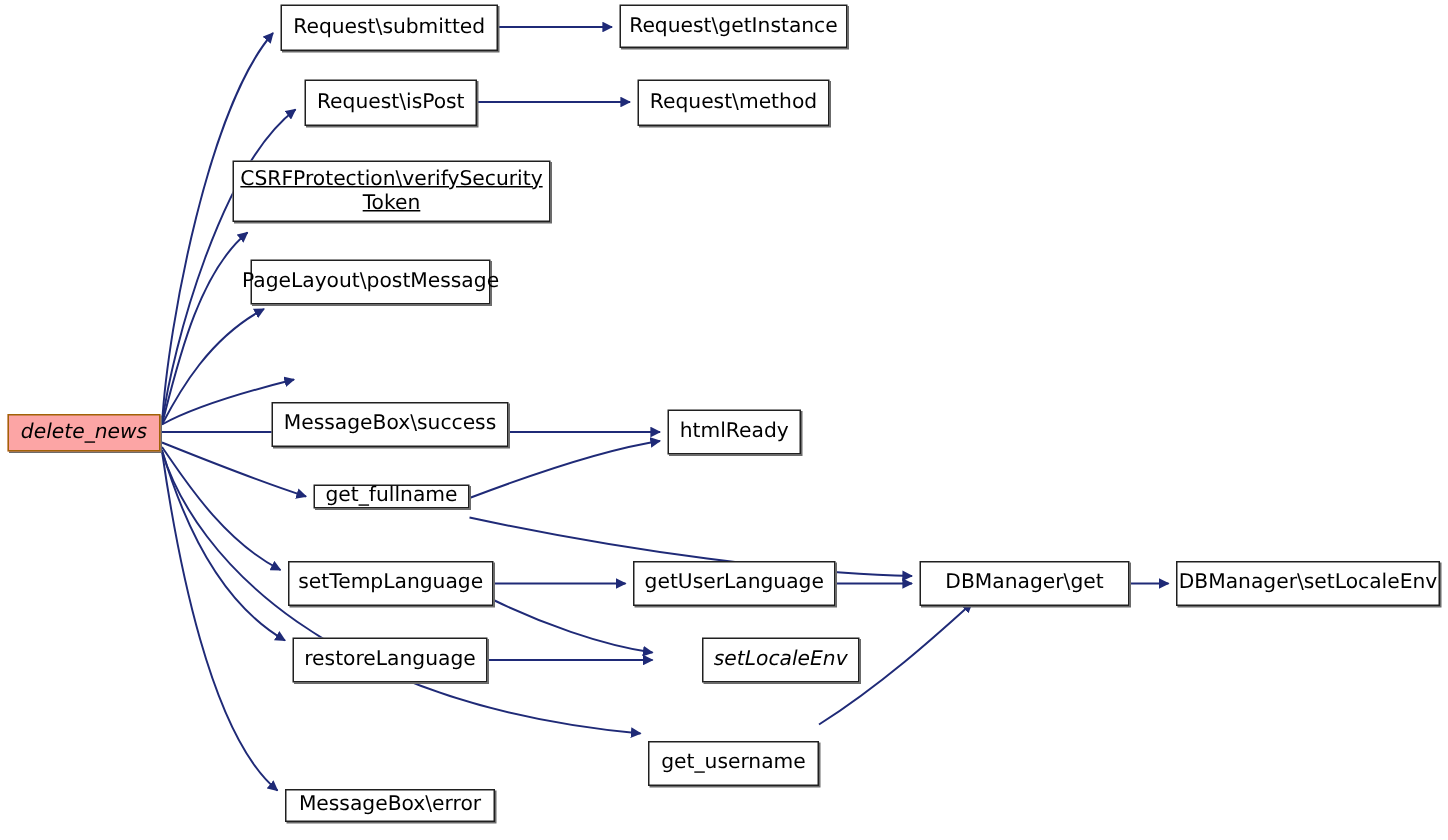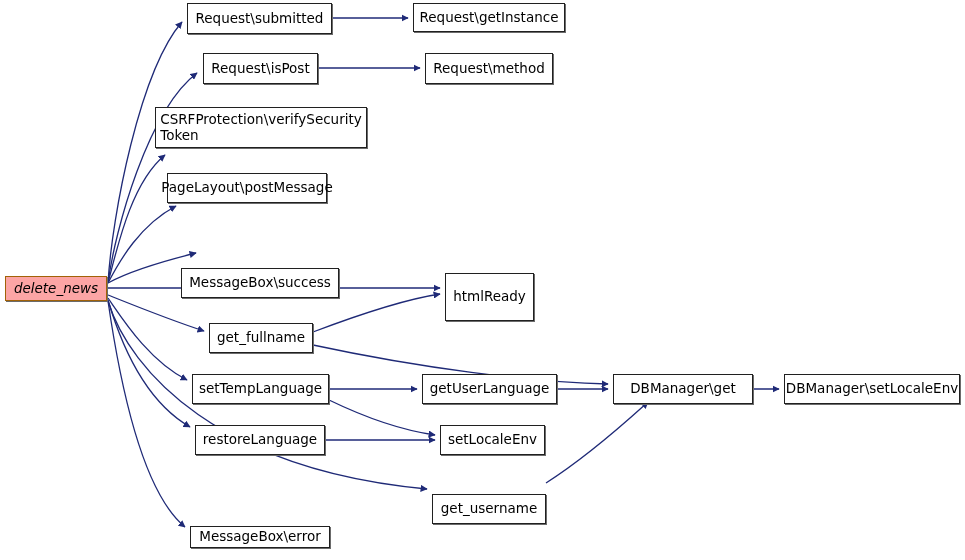--- a/index.html
+++ b/index.html
@@ -29,20 +29,21 @@
     position: absolute;
     box-sizing: border-box;
     border: 1px solid #202020;
     background: #ffffff;
     color: #000000;
     font-size: 13.5px;
     line-height: 1.18;
     display: flex;
     align-items: center;
     justify-content: center;
+    text-align: center;
     white-space: pre-line;
     box-shadow: 1px 1px 0 0 #6b6b6b;
   }
   .node.current {
     background: #fca5a5;
     border: 1px solid #a16207;
     font-style: italic;
   }
   .node-label {
     display: block;
@@ -82,28 +83,28 @@
         <path d="M 546,483 C 590,455 628,420 648,402" fill="none" stroke="#1f2a77" stroke-width="1.3" marker-end="url(#arrowhead)"></path>
         <path d="M 737,389 L 779,389" fill="none" stroke="#1f2a77" stroke-width="1.3" marker-end="url(#arrowhead)"></path>
       </g>
   </svg>
   <div id="node-group">
       <div class="node current" style="left: 5px; top: 276px; width: 102px; height: 25px;"><span class="node-label">delete_news</span></div>
       <div class="node" style="left: 187px; top: 3px; width: 145px; height: 31px;"><span class="node-label">Request\submitted</span></div>
       <div class="node" style="left: 413px; top: 3px; width: 152px; height: 29px;"><span class="node-label">Request\getInstance</span></div>
       <div class="node" style="left: 203px; top: 53px; width: 115px; height: 31px;"><span class="node-label">Request\isPost</span></div>
       <div class="node" style="left: 425px; top: 53px; width: 128px; height: 31px;"><span class="node-label">Request\method</span></div>
-      <div class="node" style="left: 155px; top: 107px; width: 212px; height: 41px;"><span class="node-label">CSRFProtection\verifySecurity
+      <div class="node" style="left: 155px; top: 107px; width: 212px; height: 41px; text-decoration: underline;"><span class="node-label">CSRFProtection\verifySecurity
 Token</span></div>
       <div class="node" style="left: 167px; top: 173px; width: 160px; height: 30px;"><span class="node-label">PageLayout\postMessage</span></div>
       <div class="node" style="left: 181px; top: 222px; width: 158px; height: 30px; margin-top: 46px;"><span class="node-label">MessageBox\success</span></div>
-      <div class="node" style="left: 445px; top: 273px; width: 89px; height: 48px;"><span class="node-label">htmlReady</span></div>
-      <div class="node" style="left: 209px; top: 323px; width: 104px; height: 30px;"><span class="node-label">get_fullname</span></div>
+      <div class="node" style="left: 445px; top: 273px; width: 89px; height: 30px;"><span class="node-label">htmlReady</span></div>
+      <div class="node" style="left: 209px; top: 323px; width: 104px; height: 16px;"><span class="node-label">get_fullname</span></div>
       <div class="node" style="left: 192px; top: 374px; width: 137px; height: 30px;"><span class="node-label">setTempLanguage</span></div>
       <div class="node" style="left: 422px; top: 374px; width: 135px; height: 30px;"><span class="node-label">getUserLanguage</span></div>
       <div class="node" style="left: 613px; top: 374px; width: 140px; height: 30px;"><span class="node-label">DBManager\get</span></div>
       <div class="node" style="left: 784px; top: 374px; width: 176px; height: 30px;"><span class="node-label">DBManager\setLocaleEnv</span></div>
       <div class="node" style="left: 195px; top: 425px; width: 130px; height: 30px;"><span class="node-label">restoreLanguage</span></div>
-      <div class="node" style="left: 440px; top: 425px; width: 105px; height: 30px;"><span class="node-label">setLocaleEnv</span></div>
+      <div class="node" style="left: 468px; top: 425px; width: 105px; height: 30px; font-style: italic;"><span class="node-label">setLocaleEnv</span></div>
       <div class="node" style="left: 432px; top: 476px; width: 114px; height: 30px; margin-top: 18px;"><span class="node-label">get_username</span></div>
       <div class="node" style="left: 190px; top: 526px; width: 140px; height: 22px;"><span class="node-label">MessageBox\error</span></div>
     </div>
 </div>
 
 </body></html>

